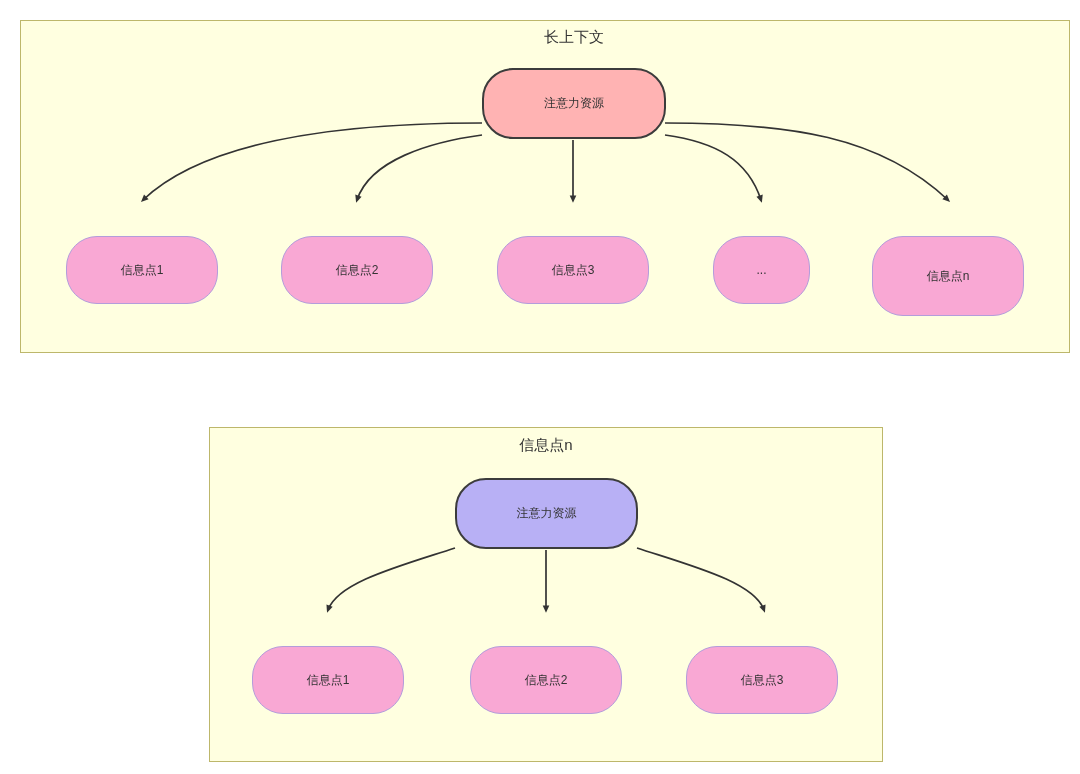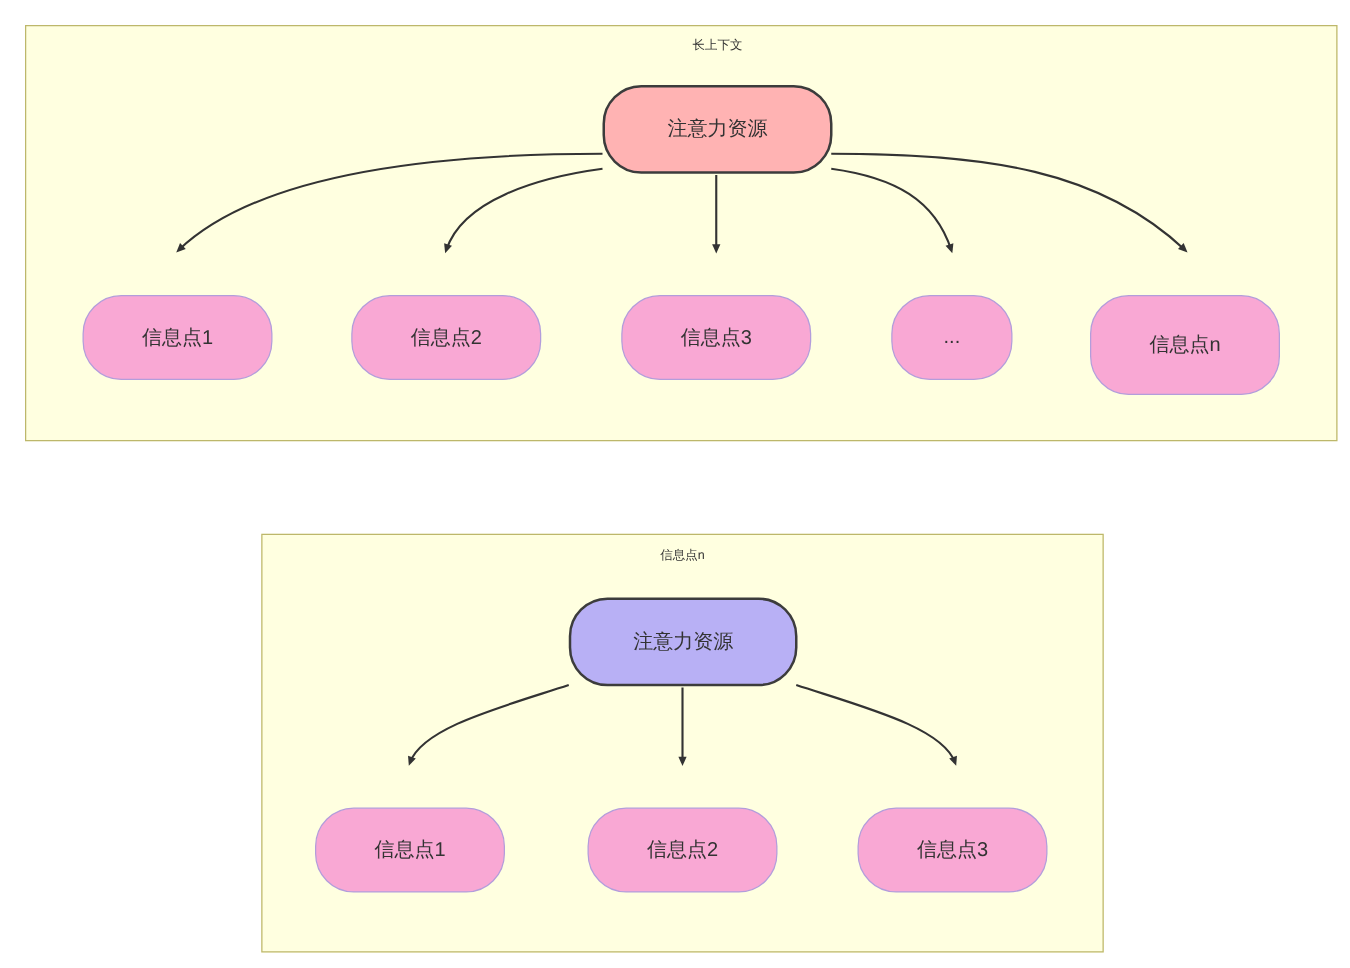--- a/index.html
+++ b/index.html
@@ -30,32 +30,32 @@
   }
   .group-frame {
     position: absolute;
     background: #FFFFE0;
     border: 1.6px solid #BDB76B;
     box-sizing: border-box;
   }
   .group-title {
     position: absolute;
     text-align: center;
-    font-size: 10px;
+    font-size: 15px;
     color: #333333;
     line-height: 18px;
     white-space: nowrap;
   }
   .node {
     position: absolute;
     box-sizing: border-box;
     display: flex;
     align-items: center;
     justify-content: center;
-    font-size: 16px;
+    font-size: 12px;
     color: #333333;
     white-space: nowrap;
     border-radius: 31px;
   }
   .node-attention-long {
     background: #FFB3B3;
     border: 2.4px solid #3C3C3C;
   }
   .node-attention-short {
     background: #B8B0F5;

